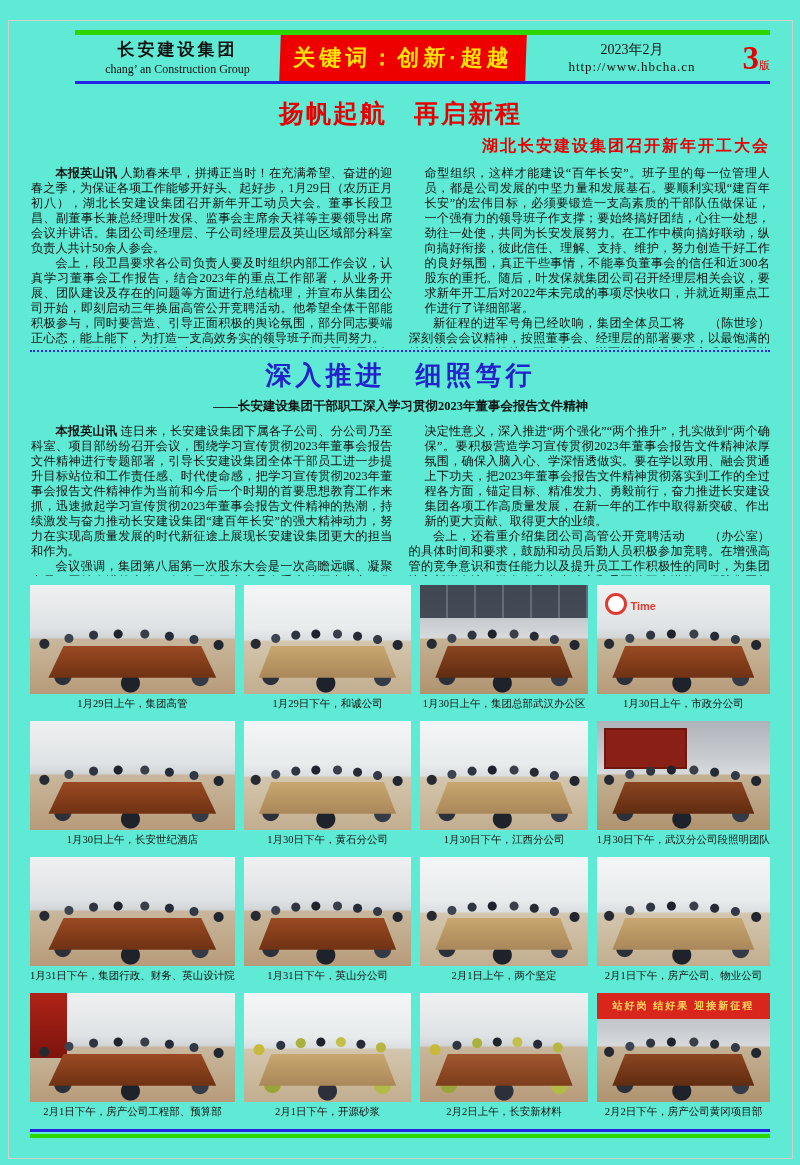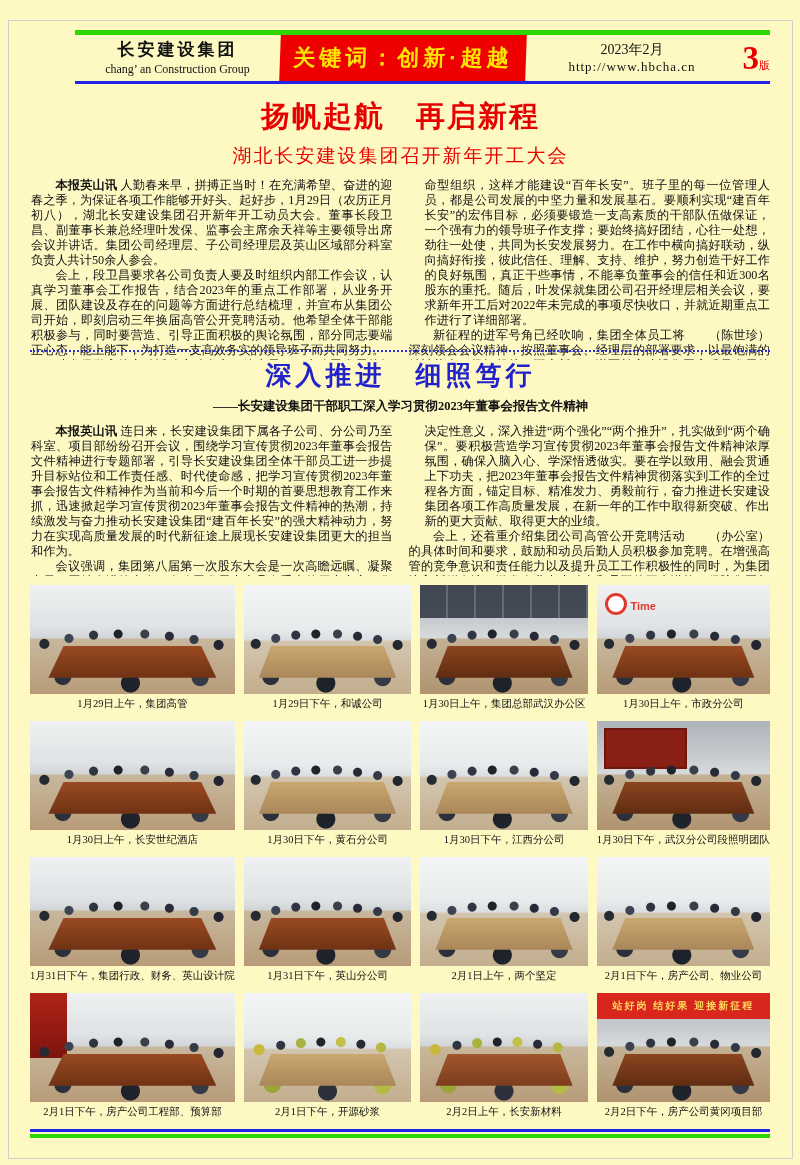--- a/index.html
+++ b/index.html
@@ -1,16 +1,16 @@
 <!DOCTYPE html>
 <html><head>
 <meta charset="utf-8">
 <style>
   html,body{margin:0;padding:0;background:#f2f2f2;}
-  .page{position:relative;width:800px;height:1165px;background:#fef9c3;margin:0 auto;
+  .page{position:relative;width:800px;height:1165px;background:#5eead4;margin:0 auto;
         font-family:"Liberation Serif","DejaVu Serif",serif;color:#111;overflow:hidden;}
   .sheet-frame{position:absolute;left:8px;right:7px;top:20px;bottom:6px;
         border:1px solid #cfcfcf;pointer-events:none;}
 
   
   .masthead{position:absolute;left:75px;right:30px;top:30px;}
   .rule-green{height:5px;background:#2ed600;}
   .rule-blue{height:3px;background:#2323e8;}
   .mast-row{display:flex;align-items:stretch;height:46px;}
   .brand{width:205px;display:flex;flex-direction:column;justify-content:center;text-align:center;}
@@ -25,23 +25,23 @@
   .mast-url{font-size:13px;line-height:1.25;letter-spacing:1px;}
   .pagenum{width:52px;display:flex;align-items:center;justify-content:flex-end;color:#e60000;}
   .pagenum .num{font-size:33px;line-height:1;font-weight:bold;}
   .pagenum .unit{font-size:11px;margin-top:14px;}
 
   
   .article{position:absolute;left:31px;right:30px;}
   #article1{top:97px;height:250px;}
   #article2{top:358px;height:222px;}
   .headline{margin:0;text-align:center;font-family:"Liberation Sans","DejaVu Sans",sans-serif;}
-  #article1 .headline{font-size:29px;color:#e60000;letter-spacing:2px;}
-  #article1 .subhead{margin:6px 0 0 0;text-align:center;font-size:19px;color:#e60000;
-        font-family:"Liberation Sans","DejaVu Sans",sans-serif;font-weight:normal;letter-spacing:2px;}
+  #article1 .headline{font-size:25px;color:#e60000;letter-spacing:2px;}
+  #article1 .subhead{margin:6px 0 0 0;text-align:right;font-size:16px;color:#e60000;
+        font-family:"Liberation Sans","DejaVu Sans",sans-serif;font-weight:bold;letter-spacing:2px;}
   #article2 .headline{font-size:26px;color:#2222cc;letter-spacing:4px;}
   #article2 .subhead{margin:5px 0 0 0;text-align:center;font-size:12.5px;color:#111;font-weight:bold;}
   .cols{display:flex;gap:16px;margin-top:9px;}
   .col{flex:1;min-width:0;font-size:12.2px;line-height:15px;text-align:justify;overflow:hidden;}
   #article1 .cols .col{height:182px;}
   #article2 .cols .col{height:152px;}
   .para{margin:0;text-indent:2em;}
   .para.noind{text-indent:0;margin-left:16px;}
   .lede{font-family:"Liberation Sans","DejaVu Sans",sans-serif;font-weight:bold;}
   .byline{float:right;}

